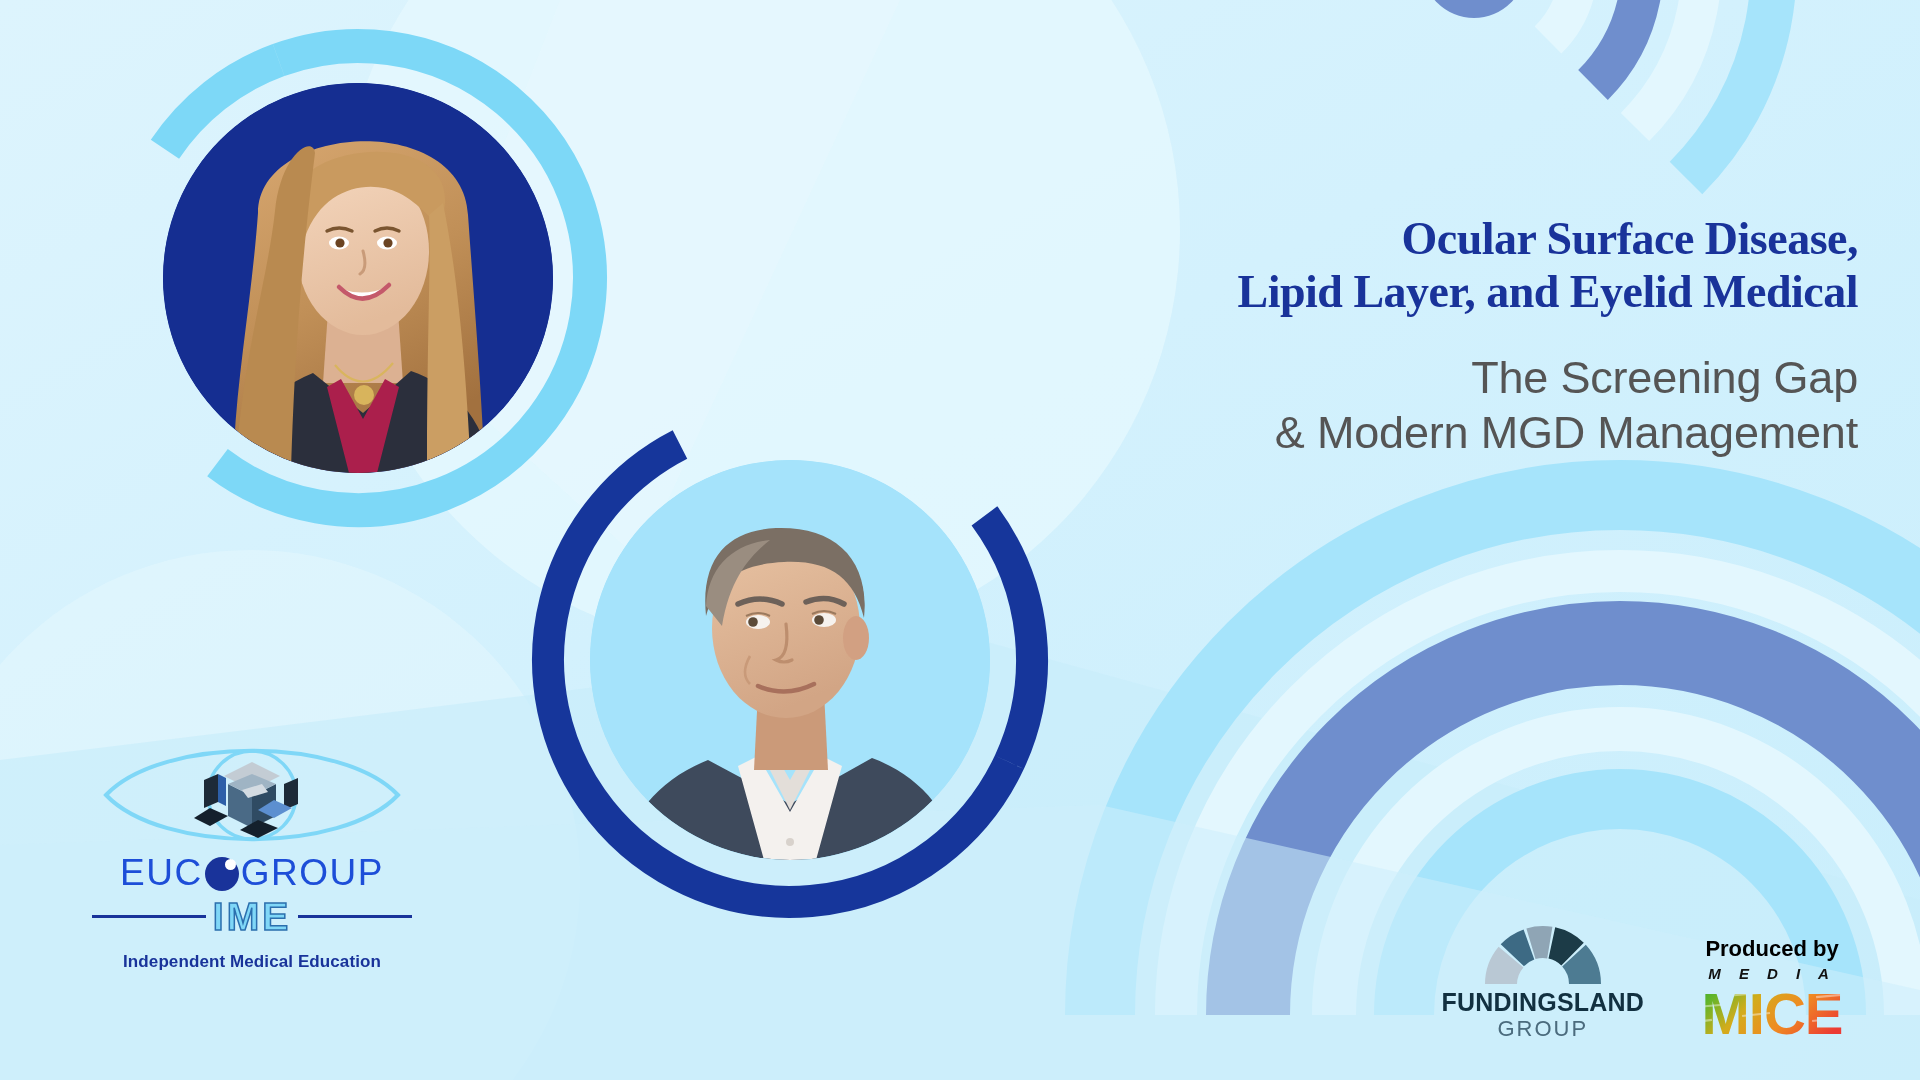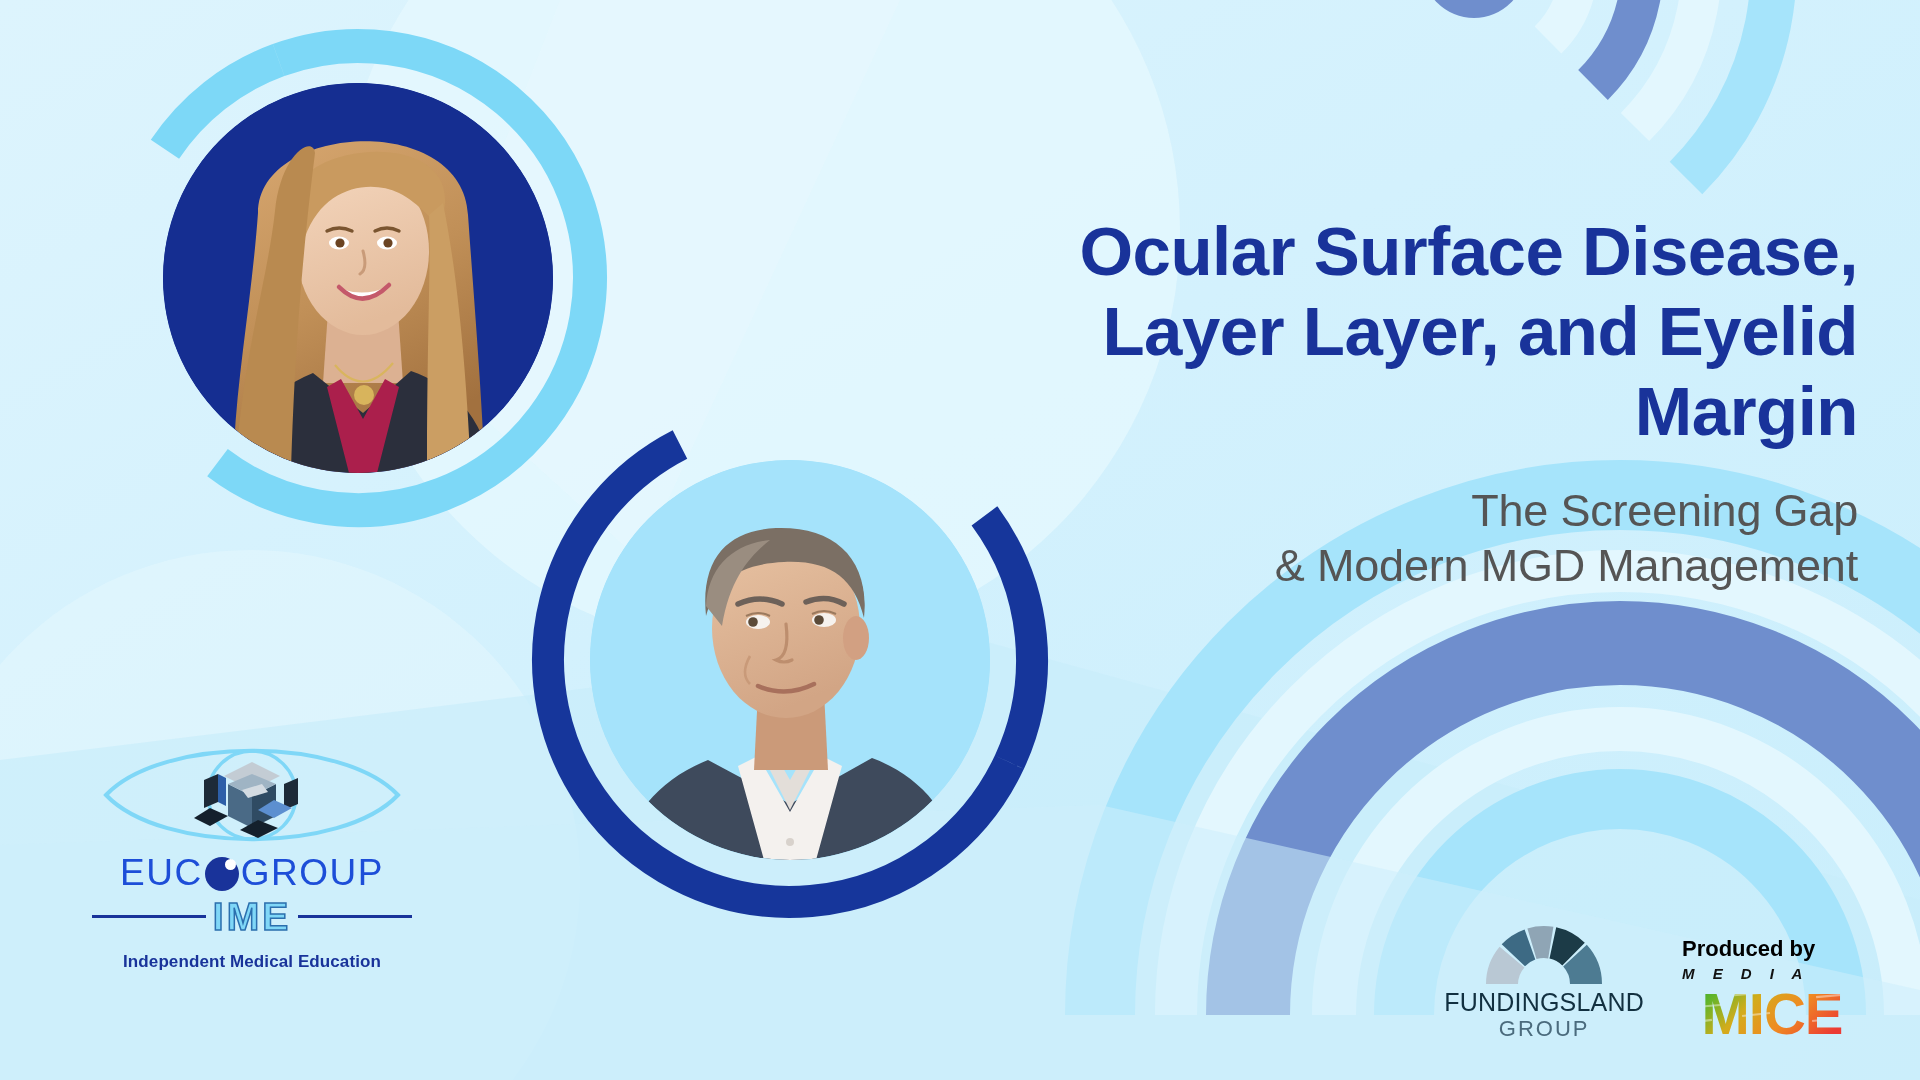--- a/index.html
+++ b/index.html
@@ -29,24 +29,25 @@
 
   .photo-disc svg { position:absolute; left:0; top:0; }
 
   
   #text-block {
     position:absolute; right:62px; top:212px; z-index:5;
     text-align:right; width:920px;
   }
   #main-title {
     color:#19339a;
-    font-size:69px;
+    font-size:46px;
     font-weight:bold;
     line-height:1.16;
     letter-spacing:-0.5px;
+    font-family:Liberation Serif, serif;
   }
   #sub-title {
     margin-top:32px;
     color:#555555;
     font-size:45px;
     font-weight:normal;
     line-height:1.22;
     letter-spacing:-0.2px;
   }
 
@@ -88,28 +89,28 @@
   }
 
   
   #sponsor-logos {
     position:absolute; right:58px; bottom:36px; z-index:6;
     display:flex; align-items:flex-end; gap:38px;
   }
   #fundingsland-logo { text-align:center; }
   #fundingsland-mark { display:block; margin:0 auto 4px; }
   #fundingsland-name {
-    font-size:25px; font-weight:normal; color:#123040;
+    font-size:25px; font-weight:bold; color:#123040;
     letter-spacing:0.2px; line-height:1;
   }
   #fundingsland-group {
     font-size:22px; color:#4b6b7d; letter-spacing:2px;
     line-height:1.3; font-weight:normal;
   }
-  #mediamice-logo { text-align:left; }
+  #mediamice-logo { text-align:center; }
   #produced-by {
     font-size:22px; font-weight:bold; color:#000000; line-height:1;
     margin-bottom:6px;
   }
   #media-word {
     font-size:15px; font-weight:bold; color:#111111;
     letter-spacing:7px; line-height:1; margin-bottom:1px;font-style:italic;
   }
   #mice-word { display:block; }
 </style>
@@ -271,21 +272,21 @@
 
         <path d="M160 196 Q150 214 160 224" stroke="#c99a79" stroke-width="2.6" fill="none"></path>
       </g>
     </svg>
   </div>
 </div>
 
 <div id="text-block">
   <h1 id="main-title">
     <span>Ocular Surface Disease,</span><br>
-    <span>Layer Layer, and Eyelid Margin</span>
+    <span>Lipid Layer, and Eyelid Medical</span>
   </h1>
   <h2 id="sub-title">
     <span>The Screening Gap</span><br>
     <span>&amp; Modern MGD Management</span>
   </h2>
 </div>
 
 <div id="eucornea-logo">
   <svg id="eucornea-eye" viewBox="0 0 320 110" xmlns="http://www.w3.org/2000/svg">
     <path d="M14 55 C70 -4 250 -4 306 55 C250 114 70 114 14 55 Z" fill="none" stroke="#7fd7f7" stroke-width="4"></path>

